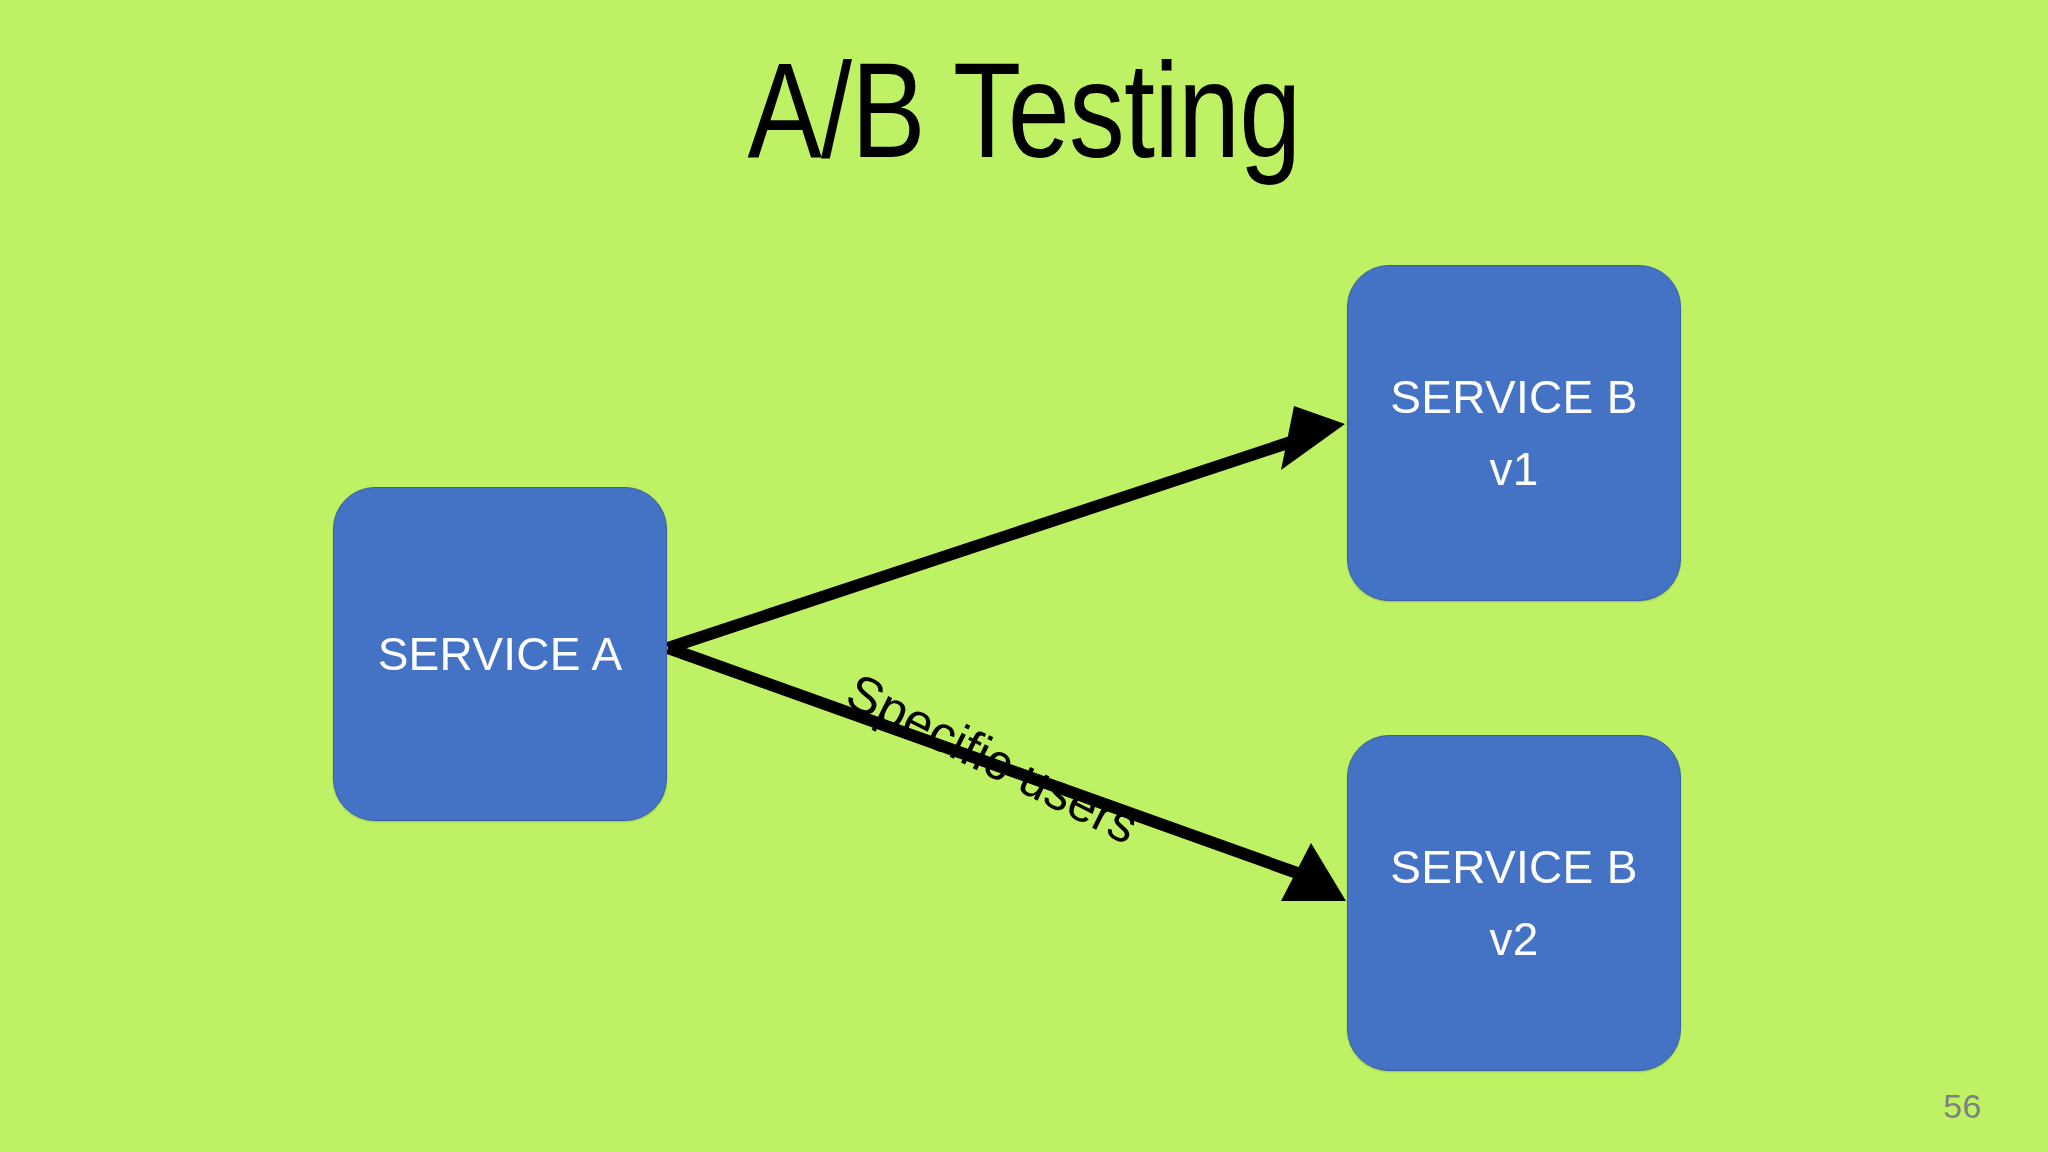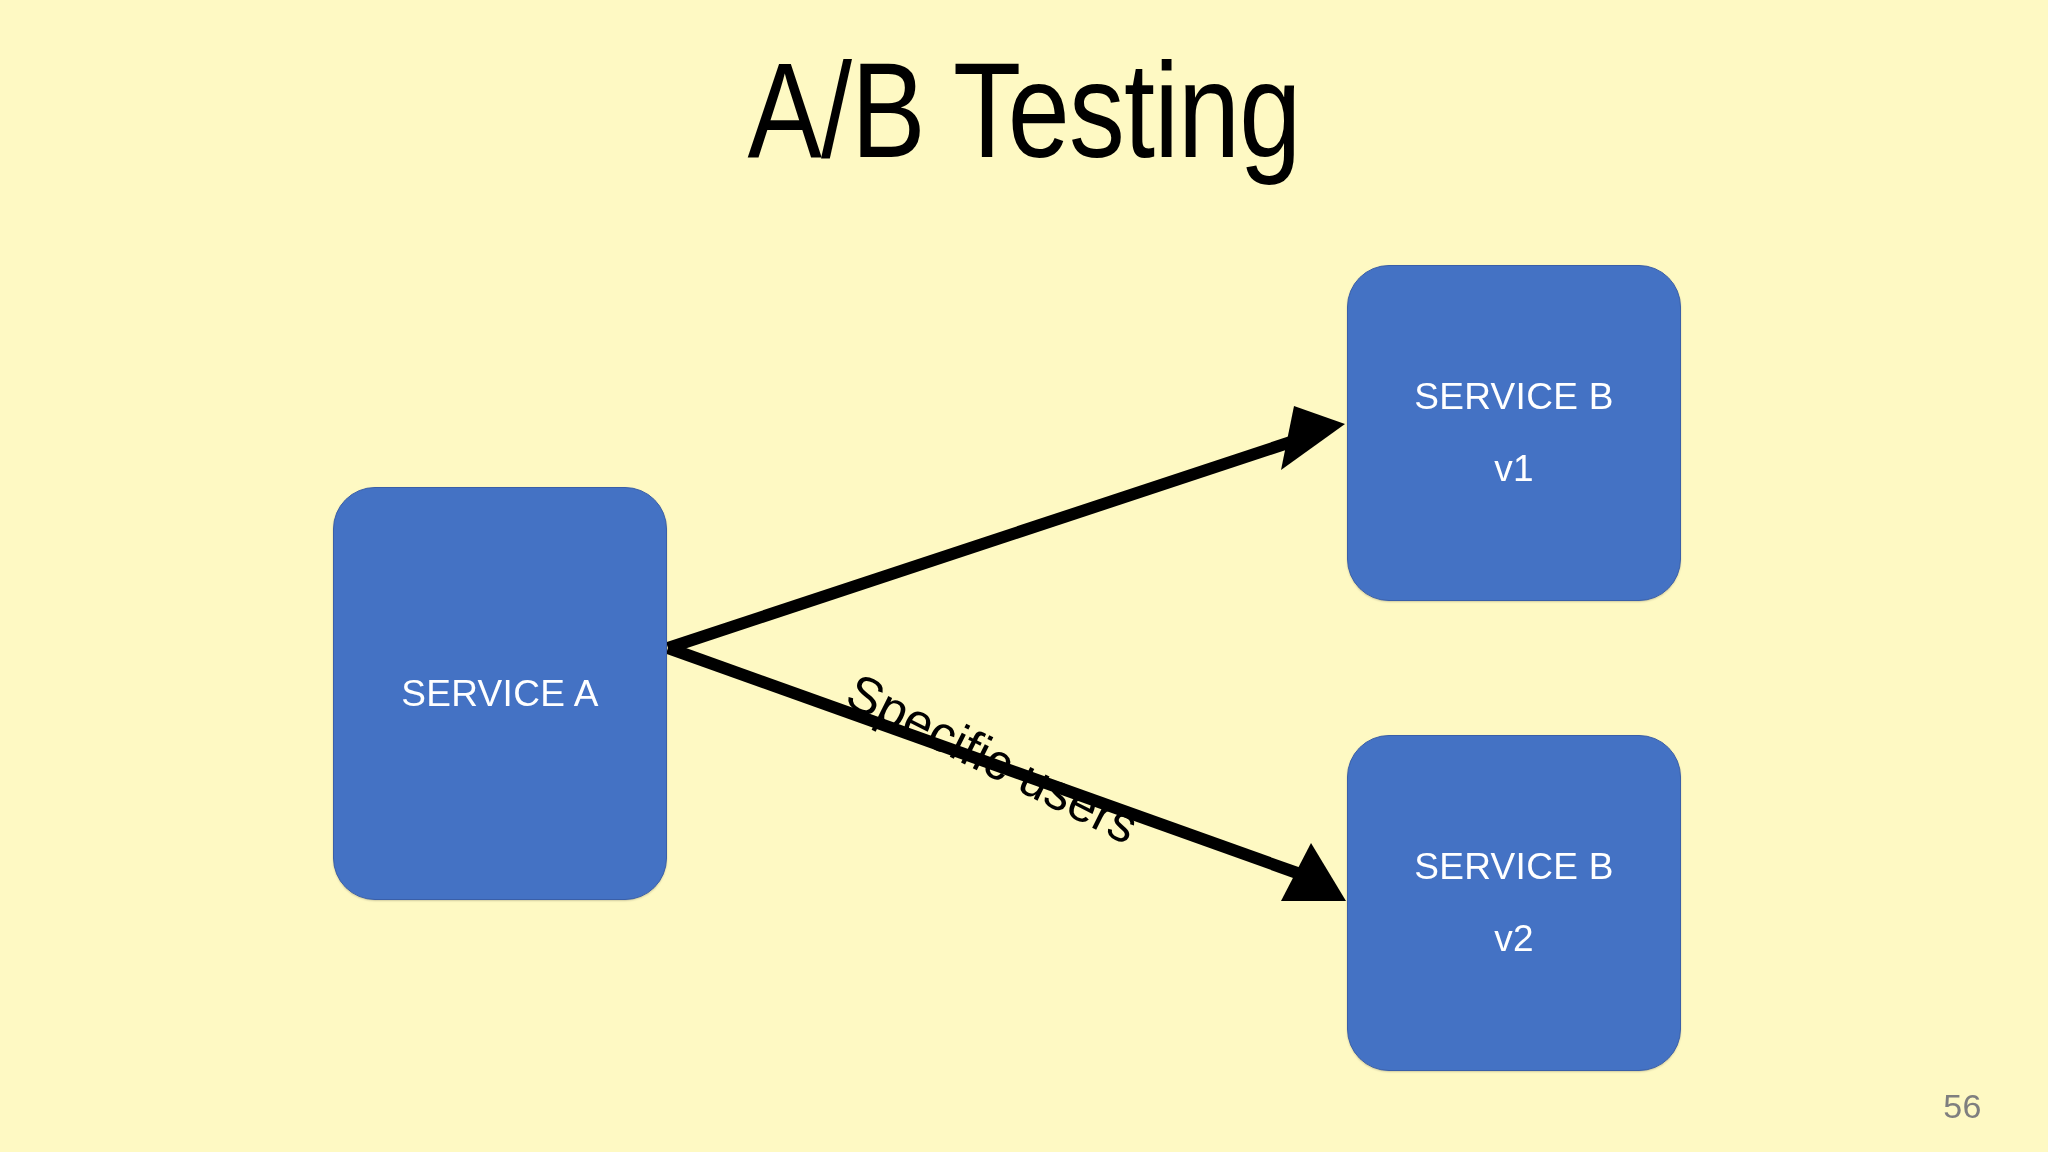--- a/index.html
+++ b/index.html
@@ -9,21 +9,21 @@
     background: #ffffff;
   }
   body {
     font-family: "Liberation Sans", "DejaVu Sans", sans-serif;
   }
 
   #slide {
     position: relative;
     width: 2048px;
     height: 1152px;
-    background: #fef9c3;
+    background: #bef264;
     overflow: hidden;
   }
 
   
   #slide-title {
     position: absolute;
     left: 0;
     top: 42px;
     width: 2048px;
     text-align: center;
@@ -54,38 +54,38 @@
     position: absolute;
     box-sizing: border-box;
     background: #4472C4;
     border: 1.5px solid #3A5FA8;
     border-radius: 42px;
     display: flex;
     align-items: center;
     justify-content: center;
     text-align: center;
     color: #FFFFFF;
-    font-size: 37px;
+    font-size: 46px;
     line-height: 72px;
     font-weight: 400;
     letter-spacing: 0.3px;
     box-shadow: 0 1px 2px rgba(0,0,0,0.18);
   }
 
   .node-label {
     display: block;
     width: 100%;
     padding: 0 8px;
   }
 
   #box-service-a {
     left: 333px;
     top: 487px;
     width: 334px;
-    height: 413px;
+    height: 334px;
   }
 
   #box-service-b-v1 {
     left: 1347px;
     top: 265px;
     width: 334px;
     height: 336px;
   }
 
   #box-service-b-v2 {

